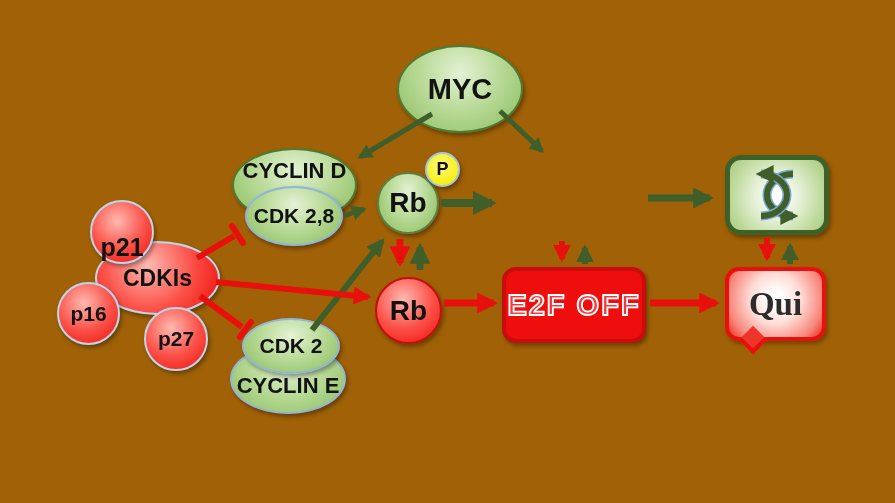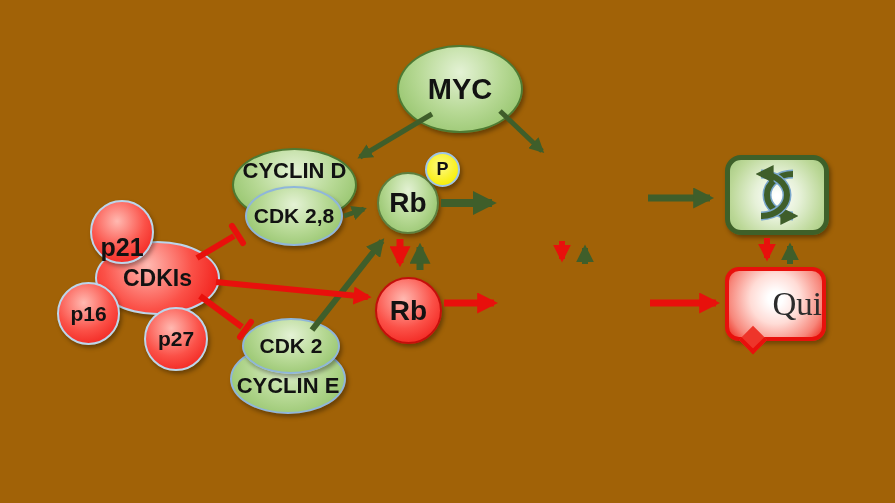--- a/index.html
+++ b/index.html
@@ -37,22 +37,22 @@
     -webkit-text-stroke:1.8px #ffffff;
     letter-spacing:2px;font-size:29px;
   }
   .cycle-box{
     border-radius:16px;border:5px solid #3e6029;
     background:radial-gradient(circle at 50% 52%, #ffffff 4%, #e6f1d8 38%, #bcd898 78%, #a6c981 100%);
   }
   .qui-bubble{
     position:absolute;border-radius:14px;border:4px solid #e8100c;box-sizing:border-box;
     background:radial-gradient(circle at 50% 42%, #ffffff 12%, #ffdcd6 42%, #f7867a 78%, #ee2a1d 100%);
-    display:flex;align-items:center;justify-content:flex-end;
-    font-family:"Liberation Serif",serif;font-weight:normal;color:#2c2c2c;
+    display:flex;align-items:center;justify-content:center;
+    font-family:"Liberation Serif",serif;font-weight:bold;color:#2c2c2c;
     box-shadow:2px 3px 4px rgba(0,0,0,0.3);
   }
   .qui-tail{
     position:absolute;bottom:-13px;left:14px;width:20px;height:20px;
     background:#ee352a;border-right:4px solid #e8100c;border-bottom:4px solid #e8100c;
     transform:rotate(45deg);z-index:-1;box-sizing:border-box;
   }
   #arrows{position:absolute;left:0;top:0;pointer-events:none;z-index:40;}
   .z1{z-index:1}.z2{z-index:2}.z3{z-index:3}
 </style>
@@ -97,20 +97,23 @@
   </div>
   <div class="node p-badge shadow z3" style="left:425px;top:152px;width:35px;height:35px;font-size:18px;">
     <span>P</span>
   </div>
 
   <div class="node red-ball red-ball-darkrim shadow z2" style="left:375px;top:277px;width:67px;height:67px;font-size:28px;">
     <span>Rb</span>
   </div>
 
 
+  <div class="node box e2f-off shadow z2" style="left:502px;top:267px;width:144px;height:76px;">
+    <span class="outline-text">E2F OFF</span>
+  </div>
 
   <div class="node cycle-box shadow z2" style="left:725px;top:155px;width:104px;height:80px;">
     <svg width="94" height="70" viewBox="0 0 94 70">
       <defs>
         <marker id="mic" viewBox="0 0 10 10" refX="7" refY="5" markerWidth="3" markerHeight="3" orient="auto-start-reverse" markerUnits="strokeWidth">
           <path d="M0,0 L10,5 L0,10 z" fill="#3f5e2a"></path>
         </marker>
       </defs>
       <path d="M 63,14 A 26,21 0 1 0 63,56" fill="none" stroke="#7aa7cc" stroke-width="9"></path>
       <path d="M 63,14 A 26,21 0 1 0 63,56" fill="none" stroke="#3f5e2a" stroke-width="6" marker-end="url(#mic)"></path>

